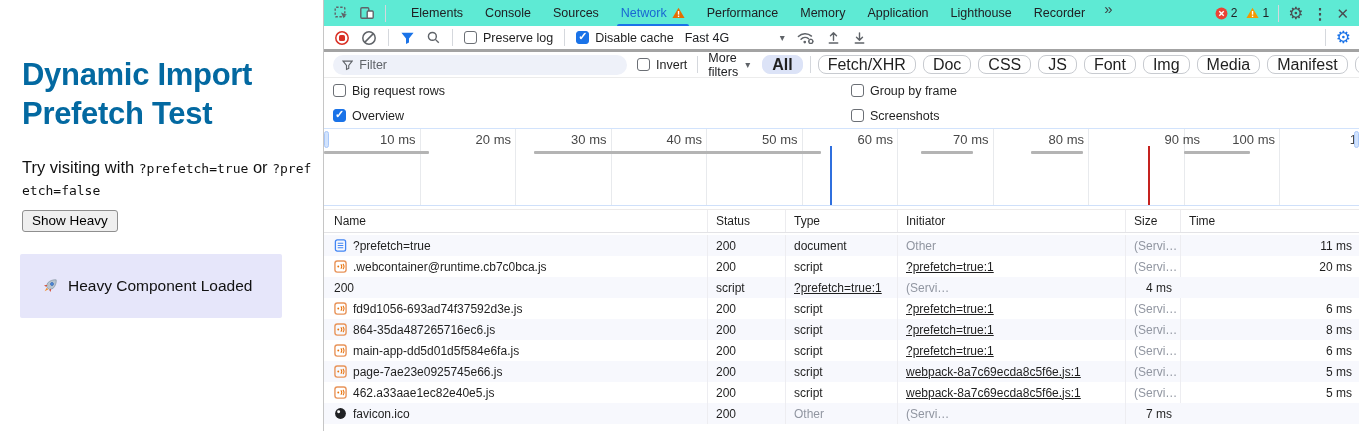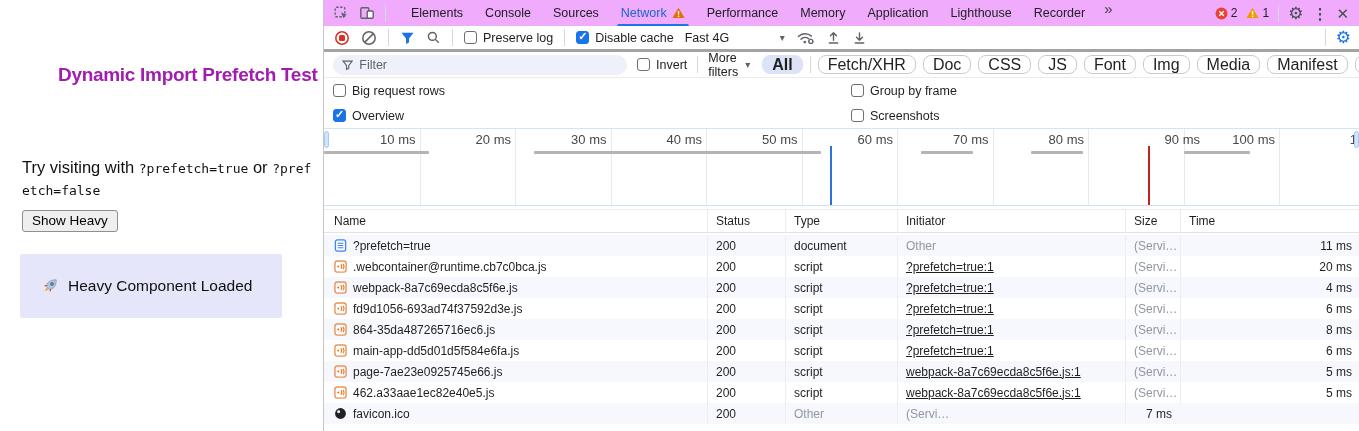--- a/index.html
+++ b/index.html
@@ -2,39 +2,39 @@
 <html><head>
 <meta charset="utf-8">
 <style>
   * { margin:0; padding:0; box-sizing:border-box; }
   html,body { background:#fff; }
   .screen { position:relative; width:1359px; height:431px; background:#fff; overflow:hidden;
             font-family:"Liberation Sans", sans-serif; color:#1f1f1f; }
 
   
   .webpage { position:absolute; left:0; top:0; width:323px; height:431px; background:#fff; }
-  .page-title { position:absolute; left:22px; top:55px; width:290px; font-size:19px; line-height:39px;
-                font-weight:700; color:#a21caf; letter-spacing:-0.3px;margin-left:36px; }
+  .page-title { position:absolute; left:22px; top:55px; width:290px; font-size:31px; line-height:39px;
+                font-weight:700; color:#0369a1; letter-spacing:-0.3px; }
   .page-intro { position:absolute; left:22px; top:157px; width:290px; font-size:16.5px; line-height:21px; color:#111; }
   .page-intro code { font-family:"DejaVu Sans Mono", monospace; font-size:13px; word-break:break-all; }
   .show-heavy { position:absolute; left:22px; top:210px; font-family:"Liberation Sans",sans-serif;
                 font-size:13.5px; color:#000; background:#efefef; border:1px solid #8f8f8f; border-radius:3px;
                 padding:2px 9px 3px; }
   .banner { position:absolute; left:20px; top:254px; width:262px; height:64px; border-radius:2px;
             display:flex; align-items:center; gap:8px; padding-left:20px; font-size:15.5px; color:#111; }
   .banner svg { width:20px; height:20px; }
 
   
   .devtools { position:absolute; left:323px; top:0; width:1036px; height:431px; background:#fff;
               border-left:1px solid #c6c6c6; font-size:12.5px; }
   .vdiv { width:1px; height:17px; background:#d5d8dd; flex:none; }
   .icon-btn { display:flex; align-items:center; justify-content:center; flex:none; }
 
   
-  .tabbar { position:absolute; left:0; top:0; right:0; height:26px; display:flex; align-items:center; background:#f0abfc; }
+  .tabbar { position:absolute; left:0; top:0; right:0; height:26px; display:flex; align-items:center; background:#5eead4; }
   .tabbar .lead { display:flex; align-items:center; gap:10px; padding:0 10px 0 9px; }
   .tabs { display:flex; align-items:stretch; height:26px; margin-left:4px; }
   .tab { position:relative; display:flex; align-items:center; gap:5px; padding:0 11px; font-size:12.5px; color:#202124; }
   .tab.active { color:#1967d2; }
   .tab.active::after { content:""; position:absolute; left:7px; right:7px; bottom:0; height:2.5px;
                        background:#1a73e8; border-radius:3px 3px 0 0; }
   .more-tabs { font-size:15px; color:#3c4043; padding:0 8px; }
   .tabbar-right { margin-left:auto; display:flex; align-items:center; gap:9px; padding-right:10px; }
   .badge { display:flex; align-items:center; gap:3px; font-size:12px; color:#202124; }
   .glyph { font-size:15px; color:#4a4d51; line-height:1; }
@@ -393,126 +393,118 @@
         <div>
             <span class="ilink">?prefetch=true:1</span>
           </div>
         <div class="muted">
             <span class="sizetxt">(Servi…</span>
           </div>
         <div class="time">20 ms</div>
       </div>
 
       <div class="nrow">
+        <div>200</div>
+        <div>script</div>
+        <div>
+            <span class="ilink">?prefetch=true:1</span>
+          </div>
+        <div class="muted">
+            <span class="sizetxt">(Servi…</span>
+          </div>
+        <div class="time">4 ms</div>
+      </div>
+
+      <div class="nrow">
         <div>
             <svg class="ric" viewBox="0 0 14 14">
               <rect x="1" y="1" width="12" height="12" rx="2.5" fill="none" stroke="#e8945a" stroke-width="1.5"></rect>
               <circle cx="4.6" cy="7" r="1" fill="#e8710a"></circle>
               <path d="M7.4 4.6q2 2.4 0 4.8M9.6 4.2q2.4 2.8 0 5.6" stroke="#e8710a" stroke-width="1.1" fill="none"></path>
             </svg>
-            <span>webpack-8a7c69ecda8c5f6e.js</span>
+            <span>fd9d1056-693ad74f37592d3e.js</span>
           </div>
         <div>200</div>
         <div>script</div>
         <div>
             <span class="ilink">?prefetch=true:1</span>
           </div>
         <div class="muted">
             <span class="sizetxt">(Servi…</span>
           </div>
-        <div class="time">4 ms</div>
+        <div class="time">6 ms</div>
       </div>
 
       <div class="nrow">
         <div>
             <svg class="ric" viewBox="0 0 14 14">
               <rect x="1" y="1" width="12" height="12" rx="2.5" fill="none" stroke="#e8945a" stroke-width="1.5"></rect>
               <circle cx="4.6" cy="7" r="1" fill="#e8710a"></circle>
               <path d="M7.4 4.6q2 2.4 0 4.8M9.6 4.2q2.4 2.8 0 5.6" stroke="#e8710a" stroke-width="1.1" fill="none"></path>
             </svg>
-            <span>fd9d1056-693ad74f37592d3e.js</span>
+            <span>864-35da487265716ec6.js</span>
           </div>
         <div>200</div>
         <div>script</div>
         <div>
             <span class="ilink">?prefetch=true:1</span>
           </div>
         <div class="muted">
             <span class="sizetxt">(Servi…</span>
           </div>
-        <div class="time">6 ms</div>
+        <div class="time">8 ms</div>
       </div>
 
       <div class="nrow">
         <div>
             <svg class="ric" viewBox="0 0 14 14">
               <rect x="1" y="1" width="12" height="12" rx="2.5" fill="none" stroke="#e8945a" stroke-width="1.5"></rect>
               <circle cx="4.6" cy="7" r="1" fill="#e8710a"></circle>
               <path d="M7.4 4.6q2 2.4 0 4.8M9.6 4.2q2.4 2.8 0 5.6" stroke="#e8710a" stroke-width="1.1" fill="none"></path>
             </svg>
-            <span>864-35da487265716ec6.js</span>
+            <span>main-app-dd5d01d5f584e6fa.js</span>
           </div>
         <div>200</div>
         <div>script</div>
         <div>
             <span class="ilink">?prefetch=true:1</span>
           </div>
         <div class="muted">
             <span class="sizetxt">(Servi…</span>
           </div>
-        <div class="time">8 ms</div>
+        <div class="time">6 ms</div>
       </div>
 
       <div class="nrow">
         <div>
             <svg class="ric" viewBox="0 0 14 14">
               <rect x="1" y="1" width="12" height="12" rx="2.5" fill="none" stroke="#e8945a" stroke-width="1.5"></rect>
               <circle cx="4.6" cy="7" r="1" fill="#e8710a"></circle>
               <path d="M7.4 4.6q2 2.4 0 4.8M9.6 4.2q2.4 2.8 0 5.6" stroke="#e8710a" stroke-width="1.1" fill="none"></path>
             </svg>
-            <span>main-app-dd5d01d5f584e6fa.js</span>
-          </div>
-        <div>200</div>
-        <div>script</div>
-        <div>
-            <span class="ilink">?prefetch=true:1</span>
-          </div>
-        <div class="muted">
-            <span class="sizetxt">(Servi…</span>
-          </div>
-        <div class="time">6 ms</div>
+            <span>page-7ae23e0925745e66.js</span>
+          </div>
+        <div>200</div>
+        <div>script</div>
+        <div>
+            <span class="ilink">webpack-8a7c69ecda8c5f6e.js:1</span>
+          </div>
+        <div class="muted">
+            <span class="sizetxt">(Servi…</span>
+          </div>
+        <div class="time">5 ms</div>
       </div>
 
       <div class="nrow">
         <div>
             <svg class="ric" viewBox="0 0 14 14">
               <rect x="1" y="1" width="12" height="12" rx="2.5" fill="none" stroke="#e8945a" stroke-width="1.5"></rect>
               <circle cx="4.6" cy="7" r="1" fill="#e8710a"></circle>
               <path d="M7.4 4.6q2 2.4 0 4.8M9.6 4.2q2.4 2.8 0 5.6" stroke="#e8710a" stroke-width="1.1" fill="none"></path>
             </svg>
-            <span>page-7ae23e0925745e66.js</span>
-          </div>
-        <div>200</div>
-        <div>script</div>
-        <div>
-            <span class="ilink">webpack-8a7c69ecda8c5f6e.js:1</span>
-          </div>
-        <div class="muted">
-            <span class="sizetxt">(Servi…</span>
-          </div>
-        <div class="time">5 ms</div>
-      </div>
-
-      <div class="nrow">
-        <div>
-            <svg class="ric" viewBox="0 0 14 14">
-              <rect x="1" y="1" width="12" height="12" rx="2.5" fill="none" stroke="#e8945a" stroke-width="1.5"></rect>
-              <circle cx="4.6" cy="7" r="1" fill="#e8710a"></circle>
-              <path d="M7.4 4.6q2 2.4 0 4.8M9.6 4.2q2.4 2.8 0 5.6" stroke="#e8710a" stroke-width="1.1" fill="none"></path>
-            </svg>
             <span>462.a33aae1ec82e40e5.js</span>
           </div>
         <div>200</div>
         <div>script</div>
         <div>
             <span class="ilink">webpack-8a7c69ecda8c5f6e.js:1</span>
           </div>
         <div class="muted">
             <span class="sizetxt">(Servi…</span>
           </div>

